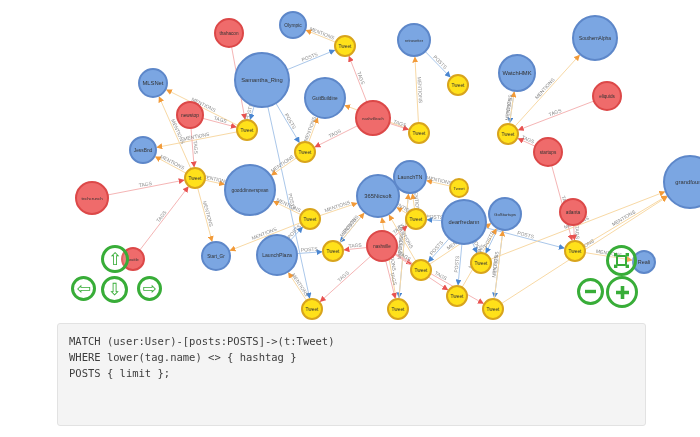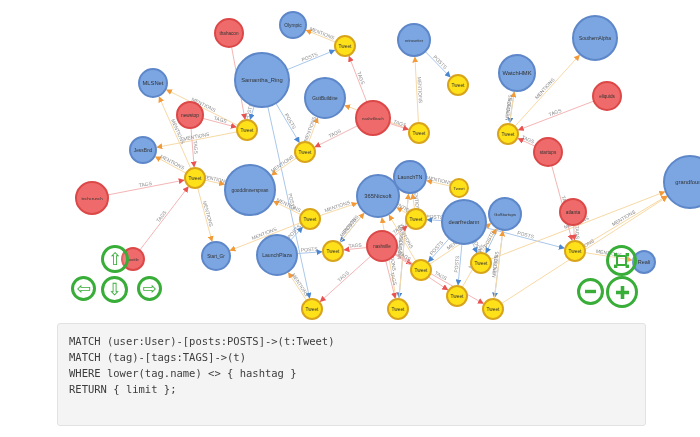--- a/index.html
+++ b/index.html
@@ -313,15 +313,15 @@
     <svg width="15" height="15" viewBox="0 0 15 15">
       <path d="M2 7.5 H13" stroke="currentColor" stroke-width="3.4"></path>
     </svg>
   </div>
   <div class="ctrl ctrl-zoom-in" style="border-color: rgb(56, 173, 56); color: rgb(56, 173, 56);">
     <svg width="17" height="17" viewBox="0 0 17 17">
       <path d="M8.5 2 V15 M2 8.5 H15" stroke="currentColor" stroke-width="3.6"></path>
     </svg>
   </div>
 
-  <pre class="query-panel"><div>MATCH (user:User)-[posts:POSTS]-&gt;(t:Tweet)</div><div>MATCH (tag)-[tags:TAGS]-&gt;(t)</div><div>WHERE lower(tag.name) &lt;&gt; { hashtag }</div><div>RETURN { limit };</div></pre>
+  <pre class="query-panel"><div>MATCH (user:User)-[posts:POSTS]-&gt;(t:Tweet)</div><div>WHERE lower(tag.name) &lt;&gt; { hashtag }</div><div>POSTS { limit };</div></pre>
 
 </div>
 
 </body></html>

